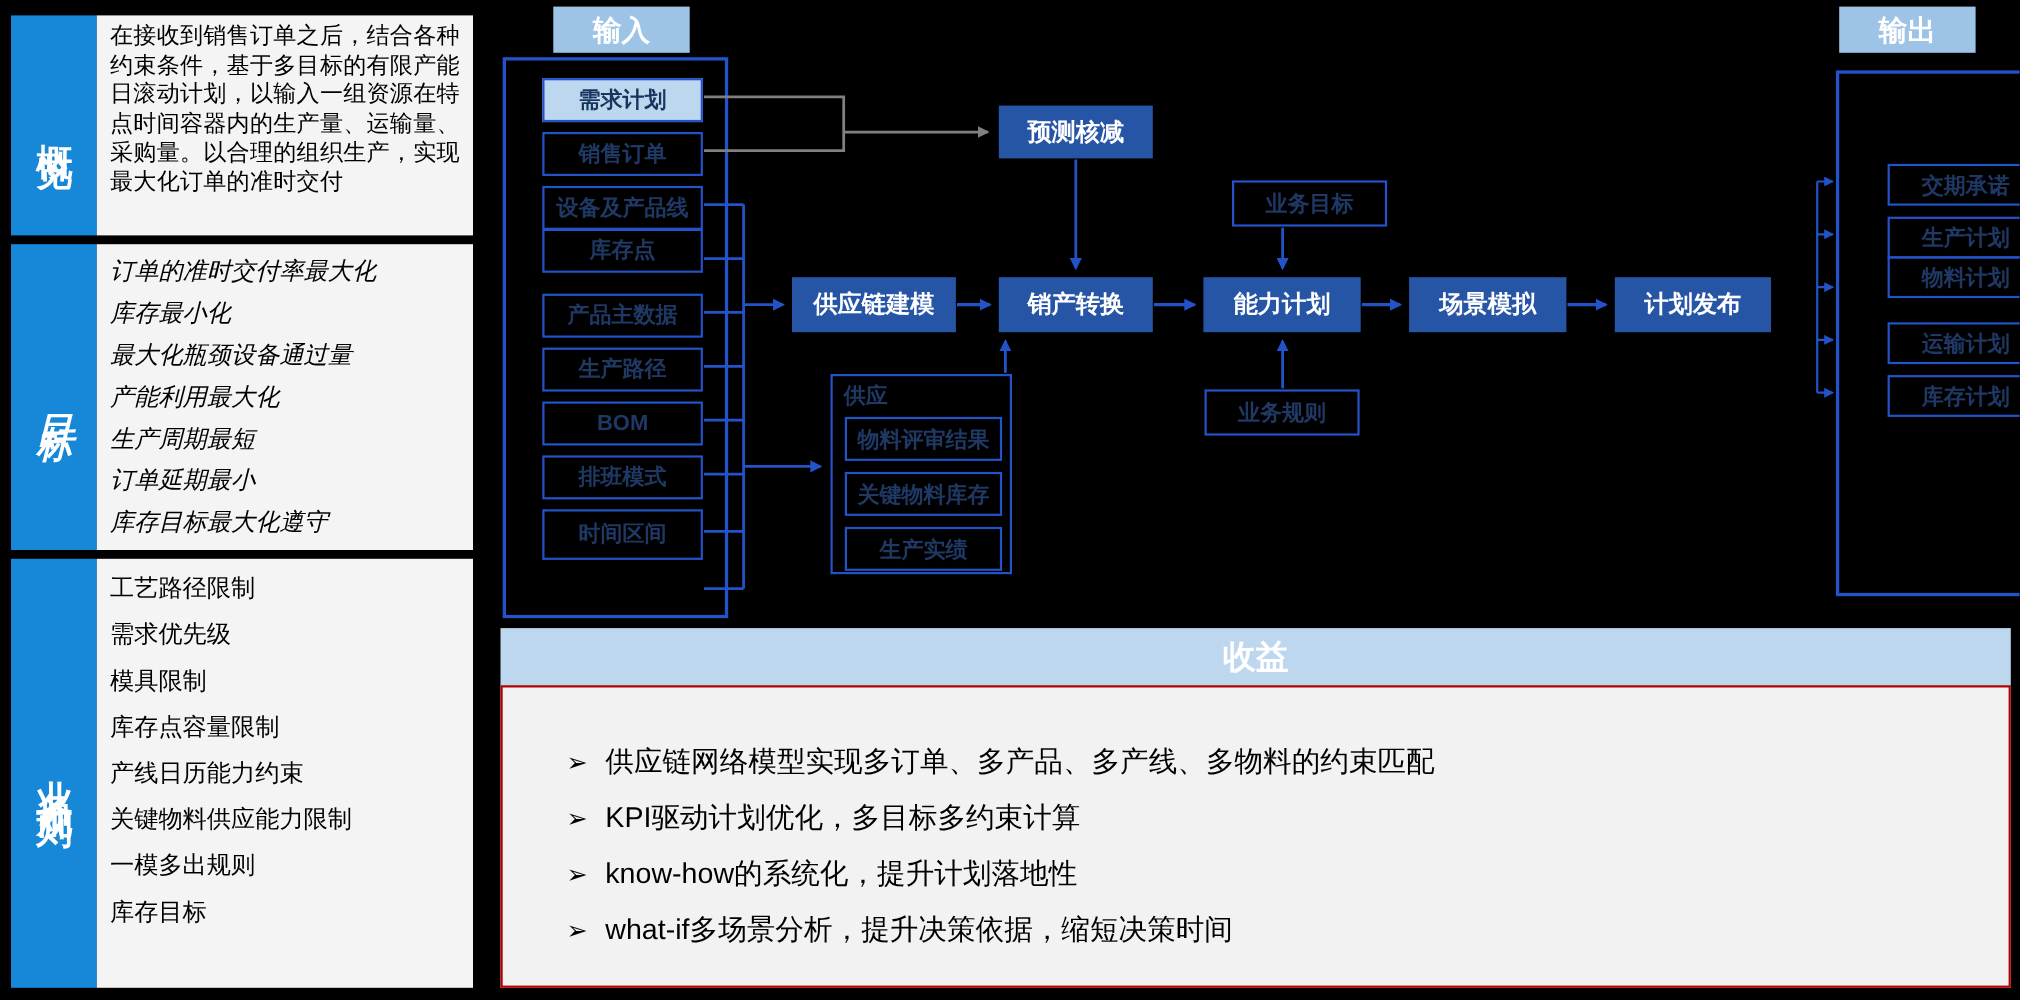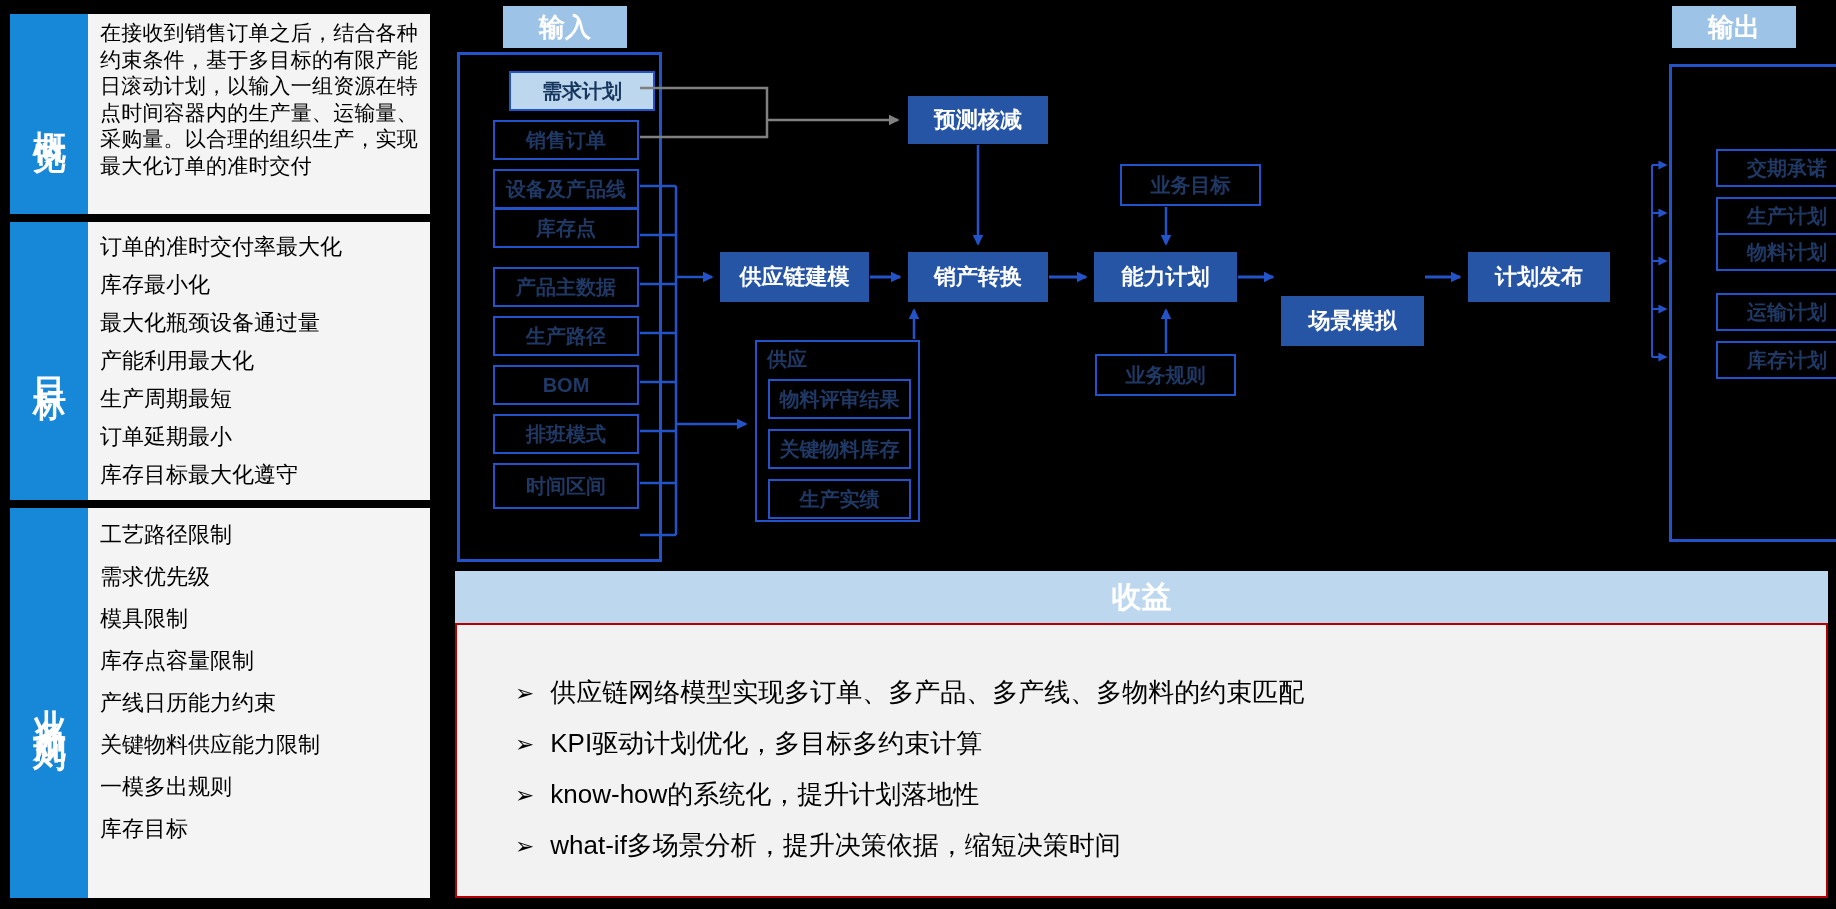--- a/index.html
+++ b/index.html
@@ -2,21 +2,21 @@
 <html><head>
 <meta charset="utf-8">
 <style>
   html,body{margin:0;padding:0;background:#000;}
   #app{position:relative;width:1836px;height:909px;background:#000;overflow:hidden;
        font-family:"Liberation Sans","DejaVu Sans",sans-serif;padding-left:24px;}
 
   
   .left-section{position:absolute;left:10px;width:420px;display:flex;align-items:stretch;}
   #sec-overview{top:14px;height:200px;}
-  #sec-goals{top:222px;height:278px;}
+  #sec-goals{top:222px;height:278px;font-style:italic;}
   #sec-rules{top:508px;height:390px;}
   .left-label{flex:0 0 78px;background:#1787D8;color:#fff;font-size:33px;font-weight:700;
               writing-mode:vertical-lr;text-orientation:upright;letter-spacing:10px;
               display:flex;align-items:center;justify-content:center;}
   .left-content{flex:1;background:#F4F4F4;color:#000;box-sizing:border-box;padding:6px 12px;}
   .overview-text{font-size:21px;line-height:26.5px;letter-spacing:0.2px;}
   .goal-list div{font-size:22px;line-height:38px;}
   .rule-list div{font-size:22px;line-height:42px;}
 
   
@@ -27,21 +27,21 @@
 
   
   .container-box{position:absolute;border:3px solid #2353C8;background:#000;box-sizing:border-box;}
   #input-box{left:457px;top:52px;width:205px;height:510px;}
   #output-box{left:1630px;top:64px;width:226px;height:478px;margin-left:39px;}
   #supply-box{left:755px;top:340px;width:165px;height:182px;border-width:2px;}
 
   .input-item{position:absolute;left:33px;width:146px;height:40px;box-sizing:border-box;
               border:2px solid #2353C8;color:#1F3864;font-weight:700;font-size:20px;
               display:flex;align-items:center;justify-content:center;text-align:center;line-height:1.05;}
-  #input-box .input-item:nth-child(1){top:16px;margin-left:16px;}
+  #input-box .input-item:nth-child(1){top:16px;}
   #input-box .input-item:nth-child(2){top:65px;}
   #input-box .input-item:nth-child(3){top:114px;}
   #input-box .input-item:nth-child(4){top:153px;}
   #input-box .input-item:nth-child(5){top:212px;}
   #input-box .input-item:nth-child(6){top:261px;}
   #input-box .input-item:nth-child(7){top:310px;}
   #input-box .input-item:nth-child(8){top:359px;}
   #input-box .input-item:nth-child(9){top:408px;height:46px;}
   #input-box .input-item:nth-child(10){top:463px;}
   .input-item.hl{background:#BDD7EE;color:#17365D;}
@@ -63,21 +63,21 @@
   #supply-box div.supply-item:nth-of-type(2){top:87px;}
   #supply-box div.supply-item:nth-of-type(3){top:137px;}
 
   
   .flow-box{position:absolute;background:#2655A5;color:#fff;font-weight:700;font-size:22px;
             display:flex;align-items:center;justify-content:center;}
   #fb-forecast{left:908px;top:96px;width:140px;height:48px;font-family:Liberation Mono, monospace;}
   #fb-1{left:720px;top:252px;width:149px;height:50px;}
   #fb-2{left:908px;top:252px;width:140px;height:50px;}
   #fb-3{left:1094px;top:252px;width:143px;height:50px;}
-  #fb-4{left:1281px;top:252px;width:143px;height:50px;margin-top:44px;}
+  #fb-4{left:1281px;top:252px;width:143px;height:50px;}
   #fb-5{left:1468px;top:252px;width:142px;height:50px;}
 
   .outline-box{position:absolute;border:2px solid #2353C8;background:#000;color:#1F3864;
                font-weight:700;font-size:20px;box-sizing:border-box;
                display:flex;align-items:center;justify-content:center;}
   #goal-box{left:1095px;top:164px;width:141px;height:42px;margin-left:25px;}
   #rule-box{left:1095px;top:354px;width:141px;height:42px;}
 
   
   #benefit-header{position:absolute;left:455px;top:571px;width:1373px;height:52px;background:#BDD7EE;

